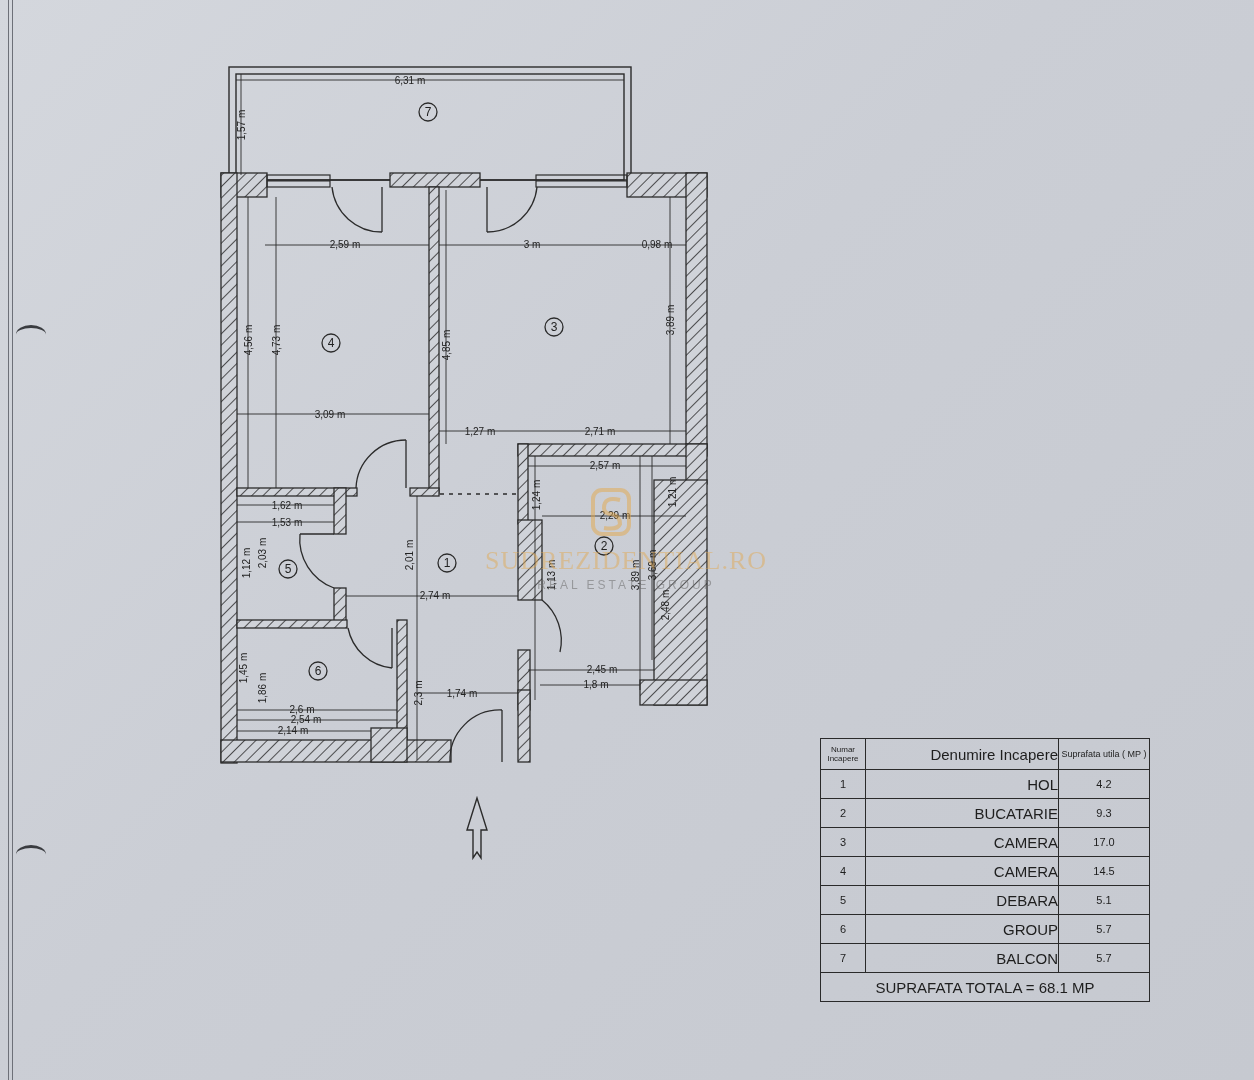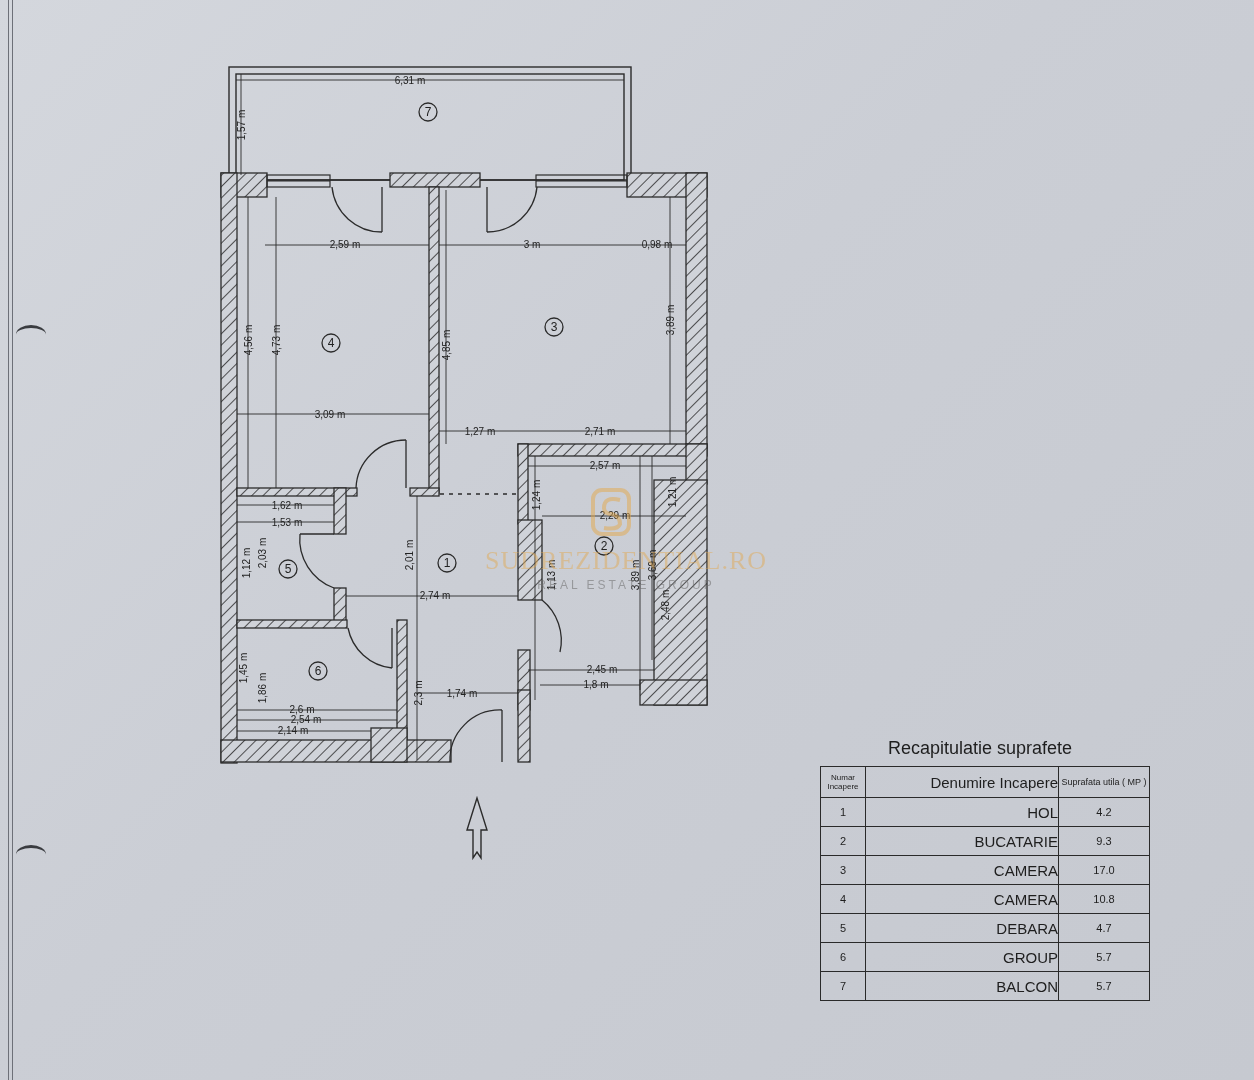--- a/index.html
+++ b/index.html
@@ -202,21 +202,20 @@
 
   <g>
     <rect x="593" y="490" width="36" height="44" rx="9" fill="none" stroke="#e3a74a" stroke-width="4" opacity="0.5"></rect>
     <path d="M620 500 Q604 496 604 508 Q604 514 612 514 Q620 516 620 524 Q618 530 604 528" fill="none" stroke="#e3a74a" stroke-width="4" opacity="0.5"></path>
     <text class="wm-text" x="626" y="569" text-anchor="middle">SUDREZIDENTIAL.RO</text>
     <text class="wm-sub" x="626" y="589" text-anchor="middle">REAL ESTATE GROUP</text>
   </g>
 </svg>
 
 <div class="summary">
-  <div class="summary-title">Recapitulatie suprafete</div>
   <table class="sum">
     <tbody>
         <tr>
       <th class="c-num h-num">Numar Incapere</th>
       <th class="c-name h-name">Denumire Incapere</th>
       <th class="c-area h-area">Suprafata utila ( MP )</th>
     </tr>
     <tr>
       <td class="c-num">1</td>
       <td class="c-name">HOL</td>
@@ -228,32 +227,35 @@
       <td class="c-area">9.3</td>
     </tr>
     <tr>
       <td class="c-num">3</td>
       <td class="c-name">CAMERA</td>
       <td class="c-area">17.0</td>
     </tr>
     <tr>
       <td class="c-num">4</td>
       <td class="c-name">CAMERA</td>
-      <td class="c-area">10.8</td>
+      <td class="c-area">14.5</td>
     </tr>
     <tr>
       <td class="c-num">5</td>
       <td class="c-name">DEBARA</td>
-      <td class="c-area">4.7</td>
+      <td class="c-area">5.1</td>
     </tr>
     <tr>
       <td class="c-num">6</td>
       <td class="c-name">GROUP</td>
       <td class="c-area">5.7</td>
     </tr>
     <tr>
       <td class="c-num">7</td>
       <td class="c-name">BALCON</td>
       <td class="c-area">5.7</td>
     </tr>
+    <tr class="total-row">
+      <td colspan="3">SUPRAFATA  TOTALA = 68.1 MP</td>
+    </tr>
   </tbody>
     </table>
 </div>
 
 </body></html>

